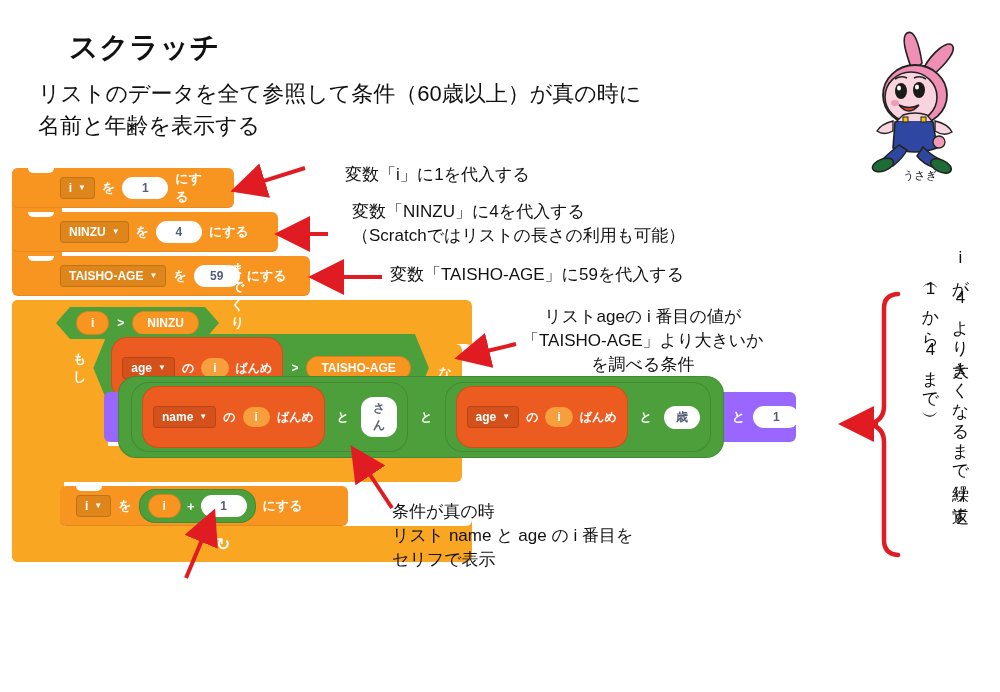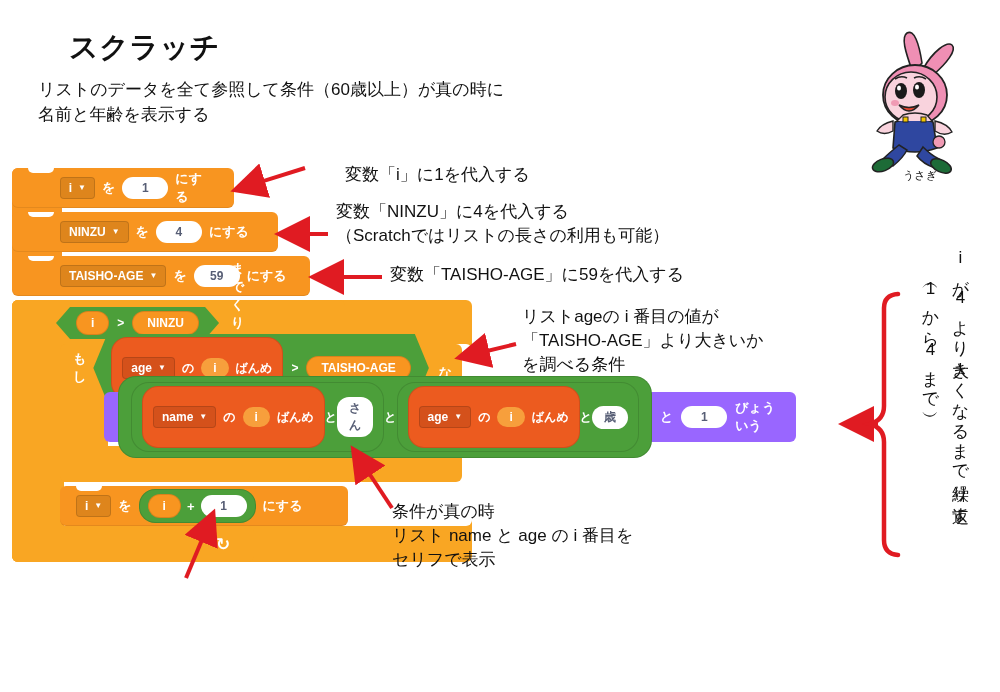--- a/index.html
+++ b/index.html
@@ -12,21 +12,21 @@
   }
   .slide{position:absolute;inset:0;}
 
   
   #page-title{
     position:absolute;left:38px;top:28px;
     font-size:29px;font-weight:bold;color:#111;letter-spacing:.5px;margin-left:31px;
   }
   #page-subtitle{
     position:absolute;left:38px;top:78px;
-    font-size:17px;color:#111;line-height:1.45;white-space:pre-line;
+    font-size:22px;color:#111;line-height:1.45;white-space:pre-line;
   }
 
   
   #mascot{position:absolute;left:855px;top:25px;width:130px;height:165px;}
   #mascot-label{
     position:absolute;left:855px;top:168px;width:130px;text-align:center;
     font-size:11px;color:#111;
   }
 
   
@@ -80,21 +80,21 @@
     border-radius:16px;padding:19px 10px;
     display:flex;align-items:center;gap:7px;
     color:#fff;font-size:12px;font-weight:bold;white-space:nowrap;
   }
   .reporter .dropdown{background:rgba(0,0,0,.10);}
   .reporter .idx{
     background:#f79f3c;border-radius:11px;padding:3px 12px;color:#fff;font-weight:bold;
   }
   .joinblk{
     background:#4c9f3a;border:1px solid rgba(0,0,0,.12);border-radius:18px;
-    display:flex;align-items:center;gap:0;padding:5px 12px;
+    display:flex;align-items:center;gap:12px;padding:5px 12px;
     color:#fff;font-size:12px;font-weight:bold;
   }
   .txtoval{
     background:#fff;color:#575e75;border-radius:12px;
     padding:3px 12px;font-size:12px;font-weight:bold;
   }
   .sayblk{
     background:#9966ff;border-radius:6px;
     display:flex;align-items:center;gap:8px;
     padding:0 14px;color:#fff;font-size:13px;font-weight:bold;
@@ -295,26 +295,26 @@
         <span>+</span>
         <span class="numoval">1</span>
       </div>
       <span class="word">にする</span>
     </div>
 
   </div>
 
   <div class="anno" style="left:312px;top:163px;margin-left:33px;">変数「i」に1を代入する</div>
 
-  <div class="anno" style="left:336px;top:200px;">変数「NINZU」に4を代入する
+  <div class="anno" style="left:352px;top:200px;">変数「NINZU」に4を代入する
 （Scratchではリストの長さの利用も可能）</div>
 
   <div class="anno" style="left:390px;top:263px;">変数「TAISHO-AGE」に59を代入する</div>
 
-  <div class="anno" style="left:522px;top:305px;">リストageの i 番目の値が
+  <div class="anno" style="left:522px;top:305px;text-align:center;">リストageの i 番目の値が
 「TAISHO-AGE」より大きいか
 を調べる条件</div>
 
   <div class="anno" style="left:392px;top:500px;">条件が真の時
 リスト name と age の i 番目を
 セリフで表示</div>
 
 
   <div class="vtext" style="left:948px;top:248px;height:310px;">iが4より大きくなるまで繰り返す</div>
   <div class="vtext" style="left:918px;top:278px;height:250px;">（1から4まで）</div>

